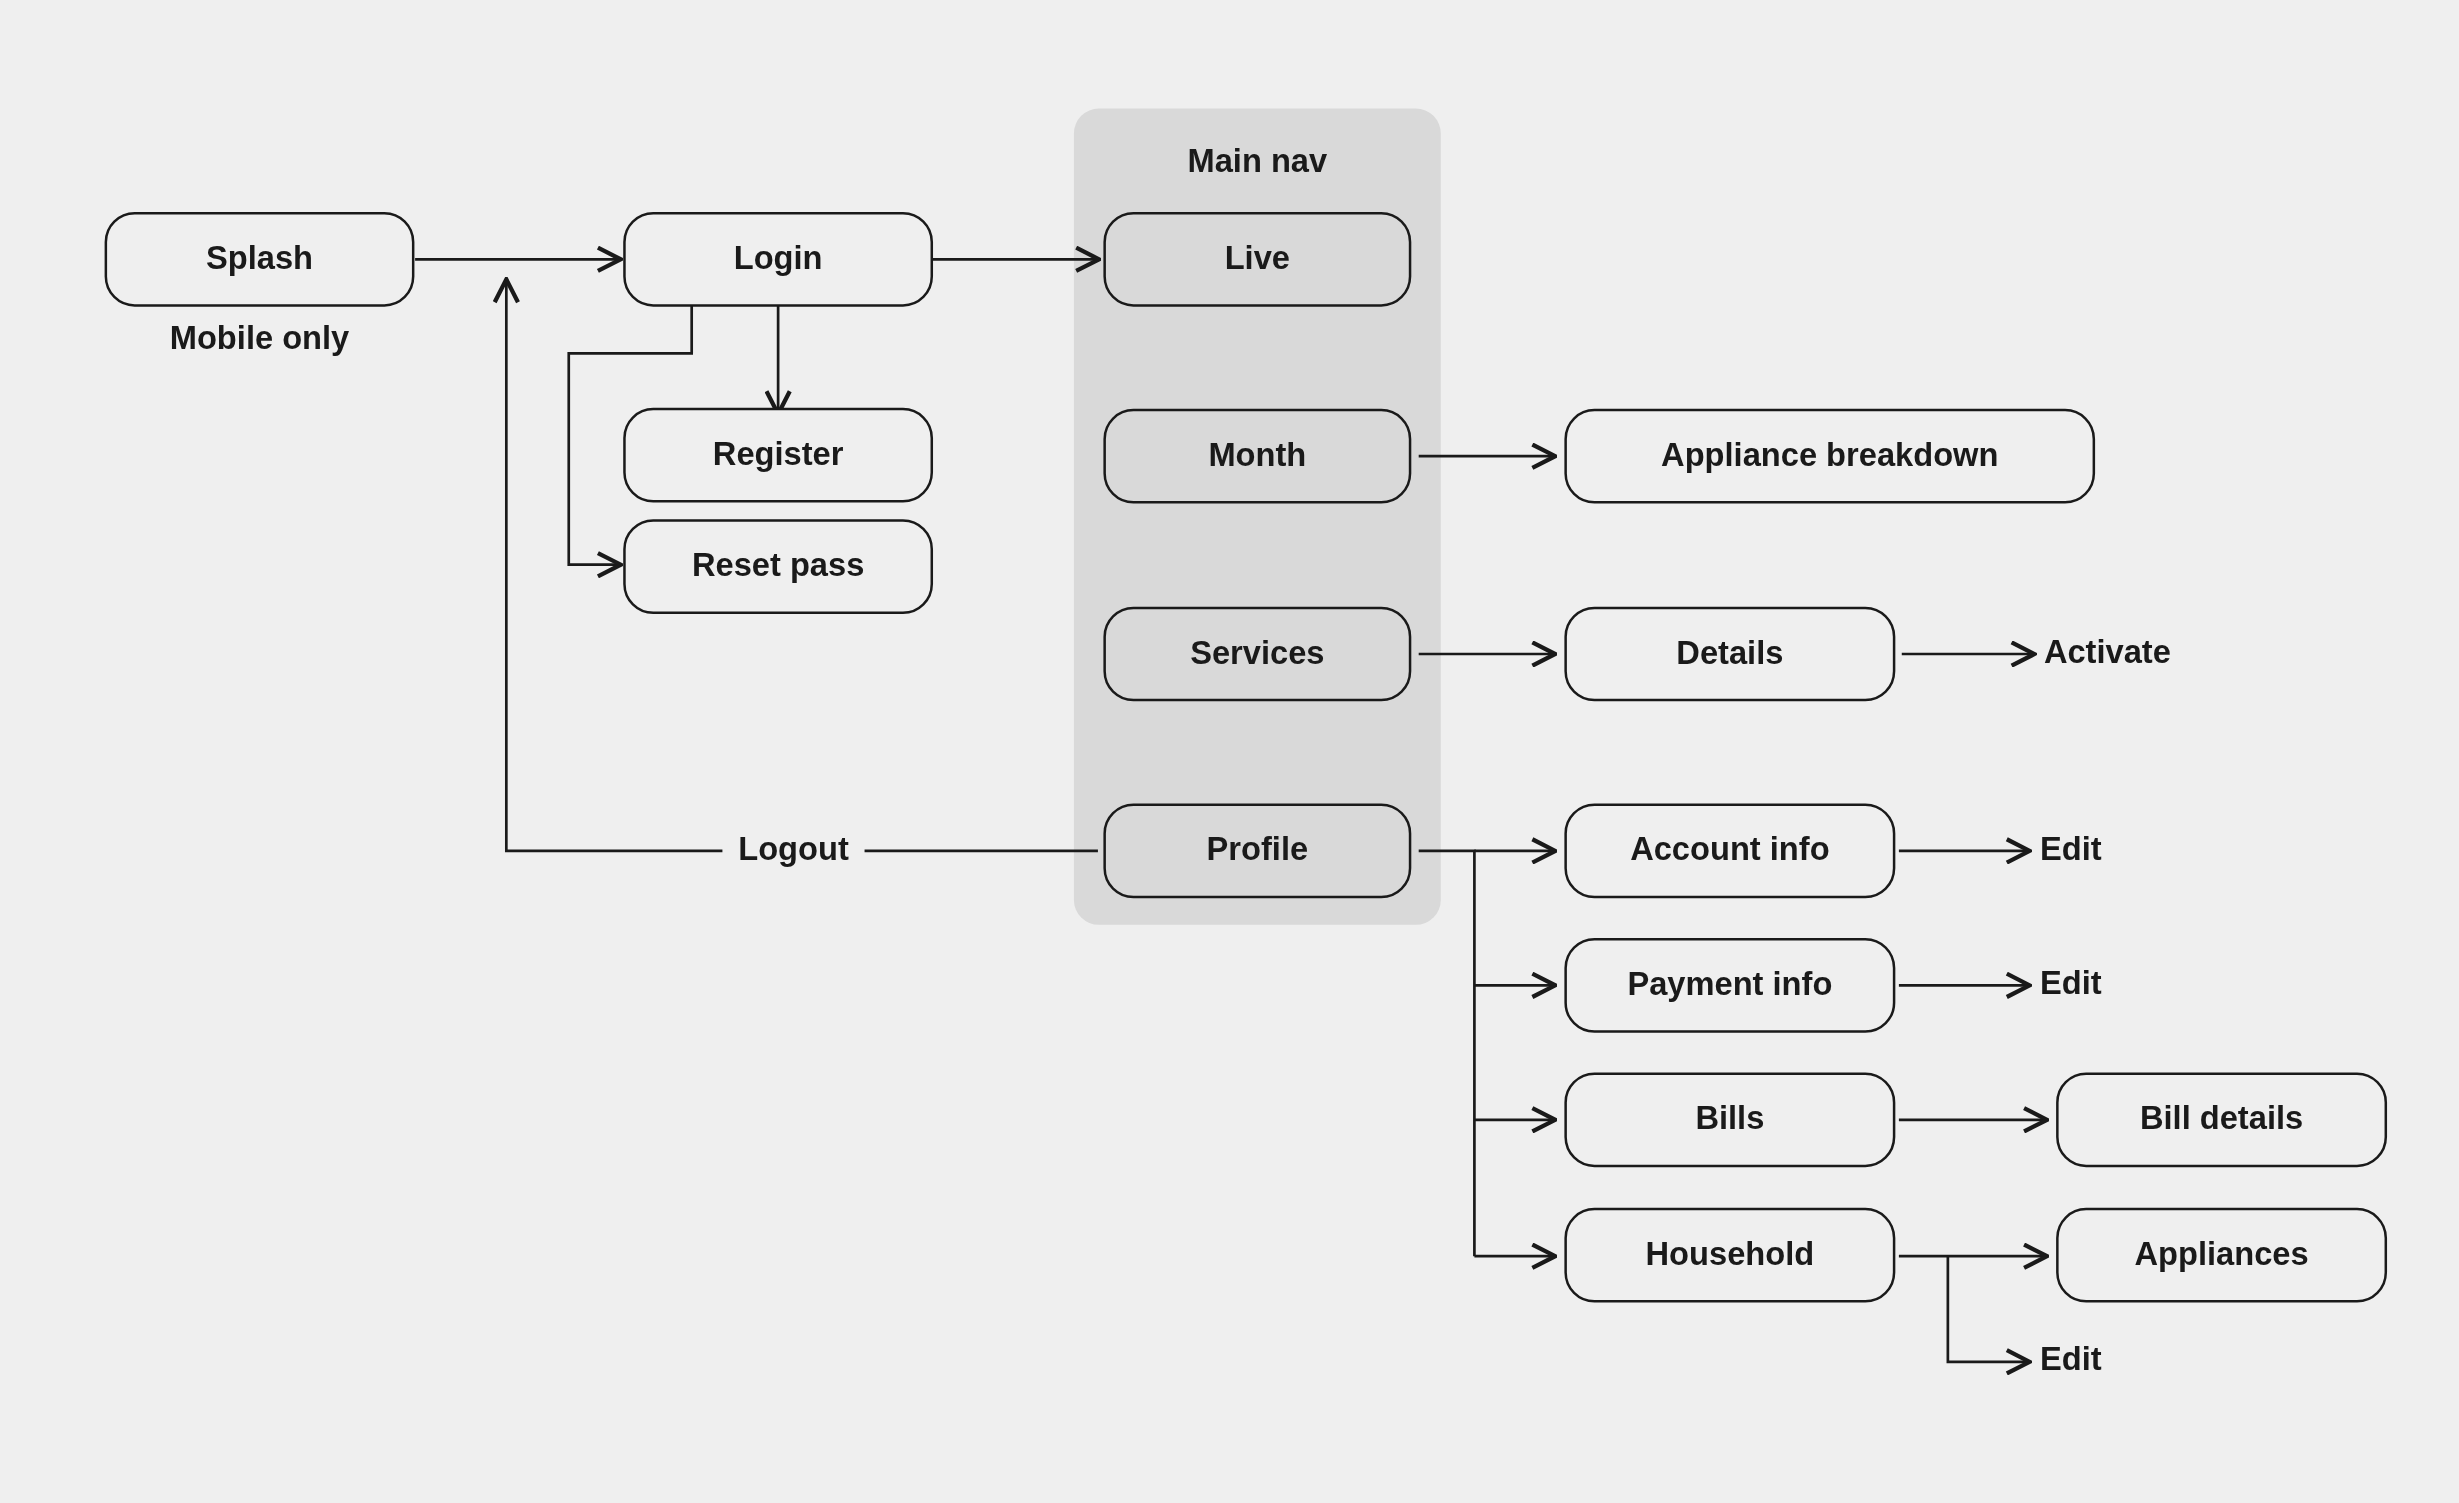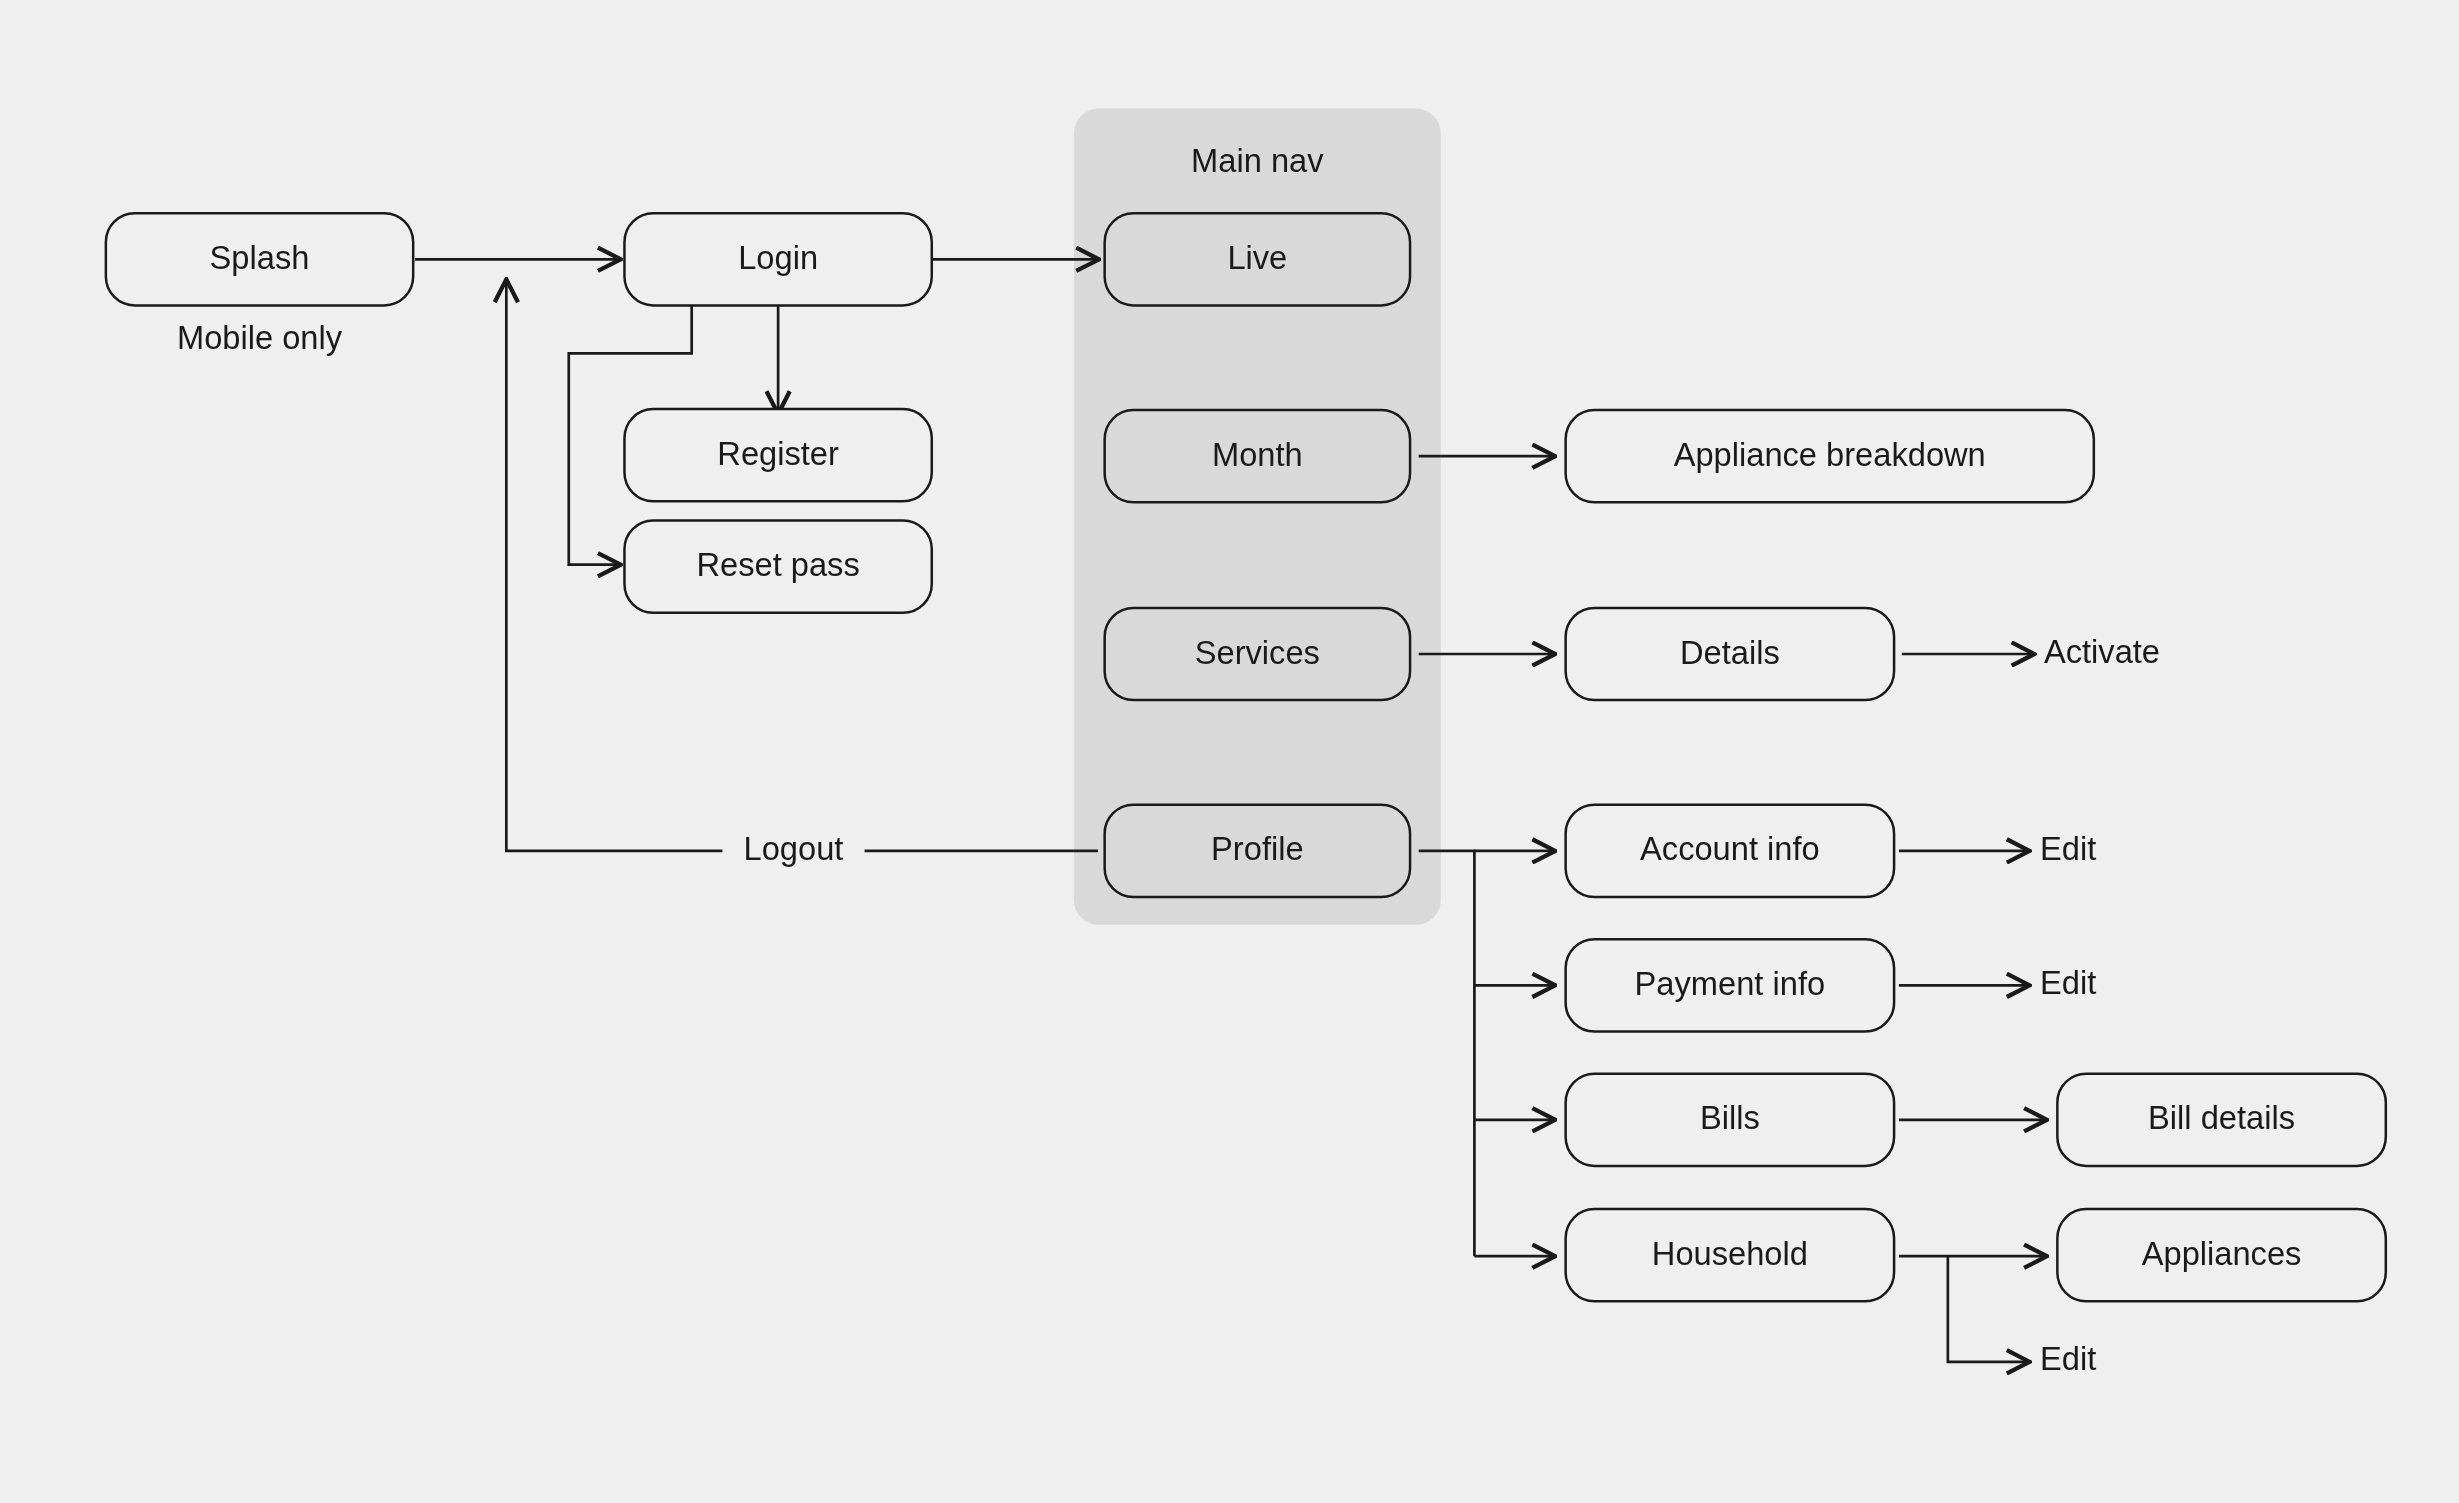--- a/index.html
+++ b/index.html
@@ -11,20 +11,21 @@
     width: 2459px;
     height: 1503px;
     font-family: "Liberation Sans", sans-serif;
     overflow: hidden;
   }
   #canvas {
     position: relative;
     width: 2459px;
     height: 1503px;
     background: #efefef;
+    font-weight: bold;
   }
   svg.layer {
     position: absolute;
     top: 0; left: 0;
     width: 2459px;
     height: 1503px;
   }
   .node-text {
     font-family: "Liberation Sans", sans-serif;
     font-size: 34px;

